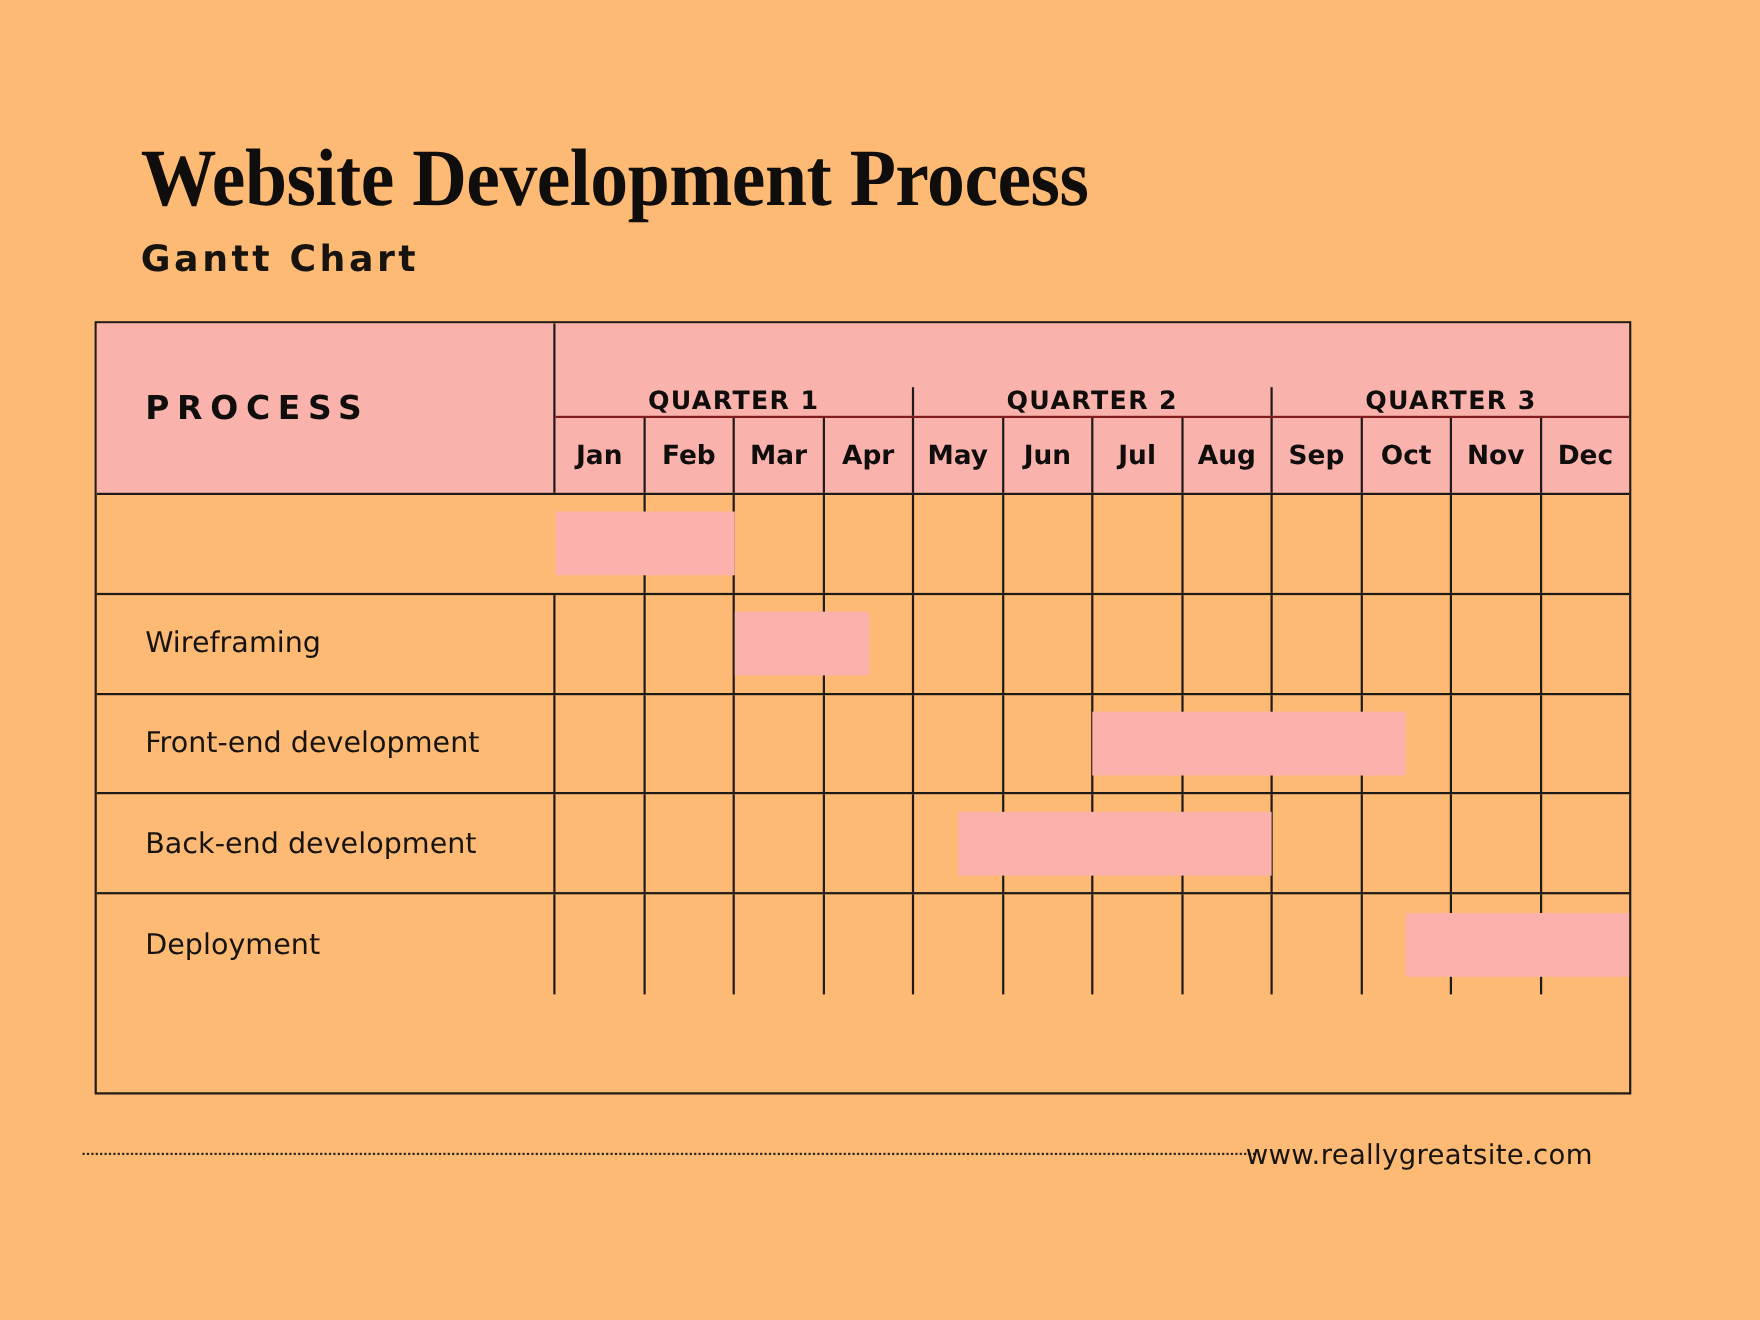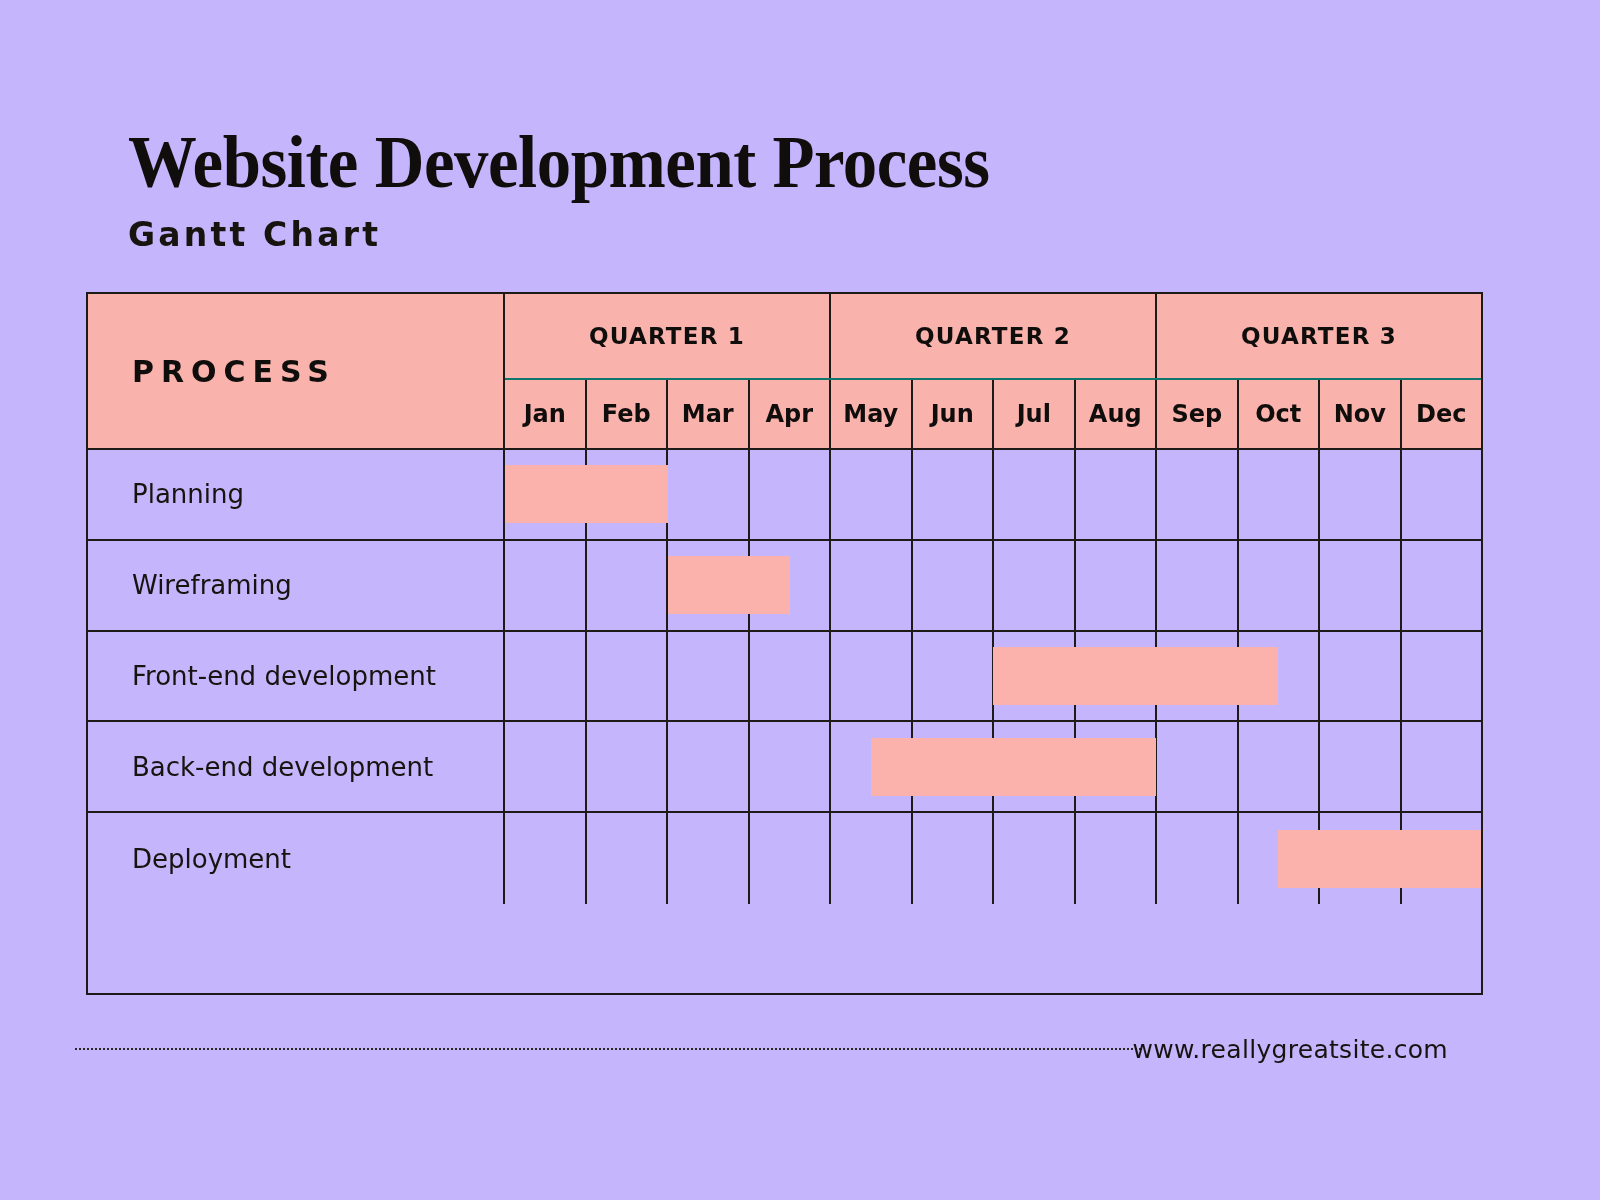--- a/index.html
+++ b/index.html
@@ -10,21 +10,21 @@
     width: 1600px;
     height: 1200px;
     background: #FDF4EE;
     font-family: "Liberation Sans", sans-serif;
     overflow: hidden;
   }
   .page {
     position: relative;
     width: 1600px;
     height: 1200px;
-    background: #c4b5fd;
+    background: #fdba74;
   }
 
   
   .title-block {
     position: absolute;
     left: 128px;
     top: 122px;
     width: 1300px;
   }
   .main-title {
@@ -90,21 +90,22 @@
   }
 
   .quarters {
     position: absolute;
     left: 417px;
     top: 0;
     right: 0;
     height: 86px;
     display: flex;
     box-sizing: border-box;
-    border-bottom: 2px solid #0f766e;
+    border-bottom: 2px solid #7f1d1d;
+    align-items: flex-end;
   }
   .quarter-cell {
     flex: 1 1 0;
     display: flex;
     align-items: center;
     justify-content: center;
     box-sizing: border-box;
     border-right: 2px solid #1E1A17;
     font-family: "DejaVu Sans", sans-serif;
     font-weight: 700;
@@ -269,23 +270,20 @@
         <div class="month-cell">Aug</div>
         <div class="month-cell">Sep</div>
         <div class="month-cell">Oct</div>
         <div class="month-cell">Nov</div>
         <div class="month-cell">Dec</div>
       </div>
     </div>
 
     <div class="tbody" id="tbody">
         <div class="row">
-          <div class="row-label-cell">
-            <span class="row-label">Planning</span>
-          </div>
           <div class="grid">
             <div class="grid-cell"></div>
             <div class="grid-cell"></div>
             <div class="grid-cell"></div>
             <div class="grid-cell"></div>
             <div class="grid-cell"></div>
             <div class="grid-cell"></div>
             <div class="grid-cell"></div>
             <div class="grid-cell"></div>
             <div class="grid-cell"></div>

